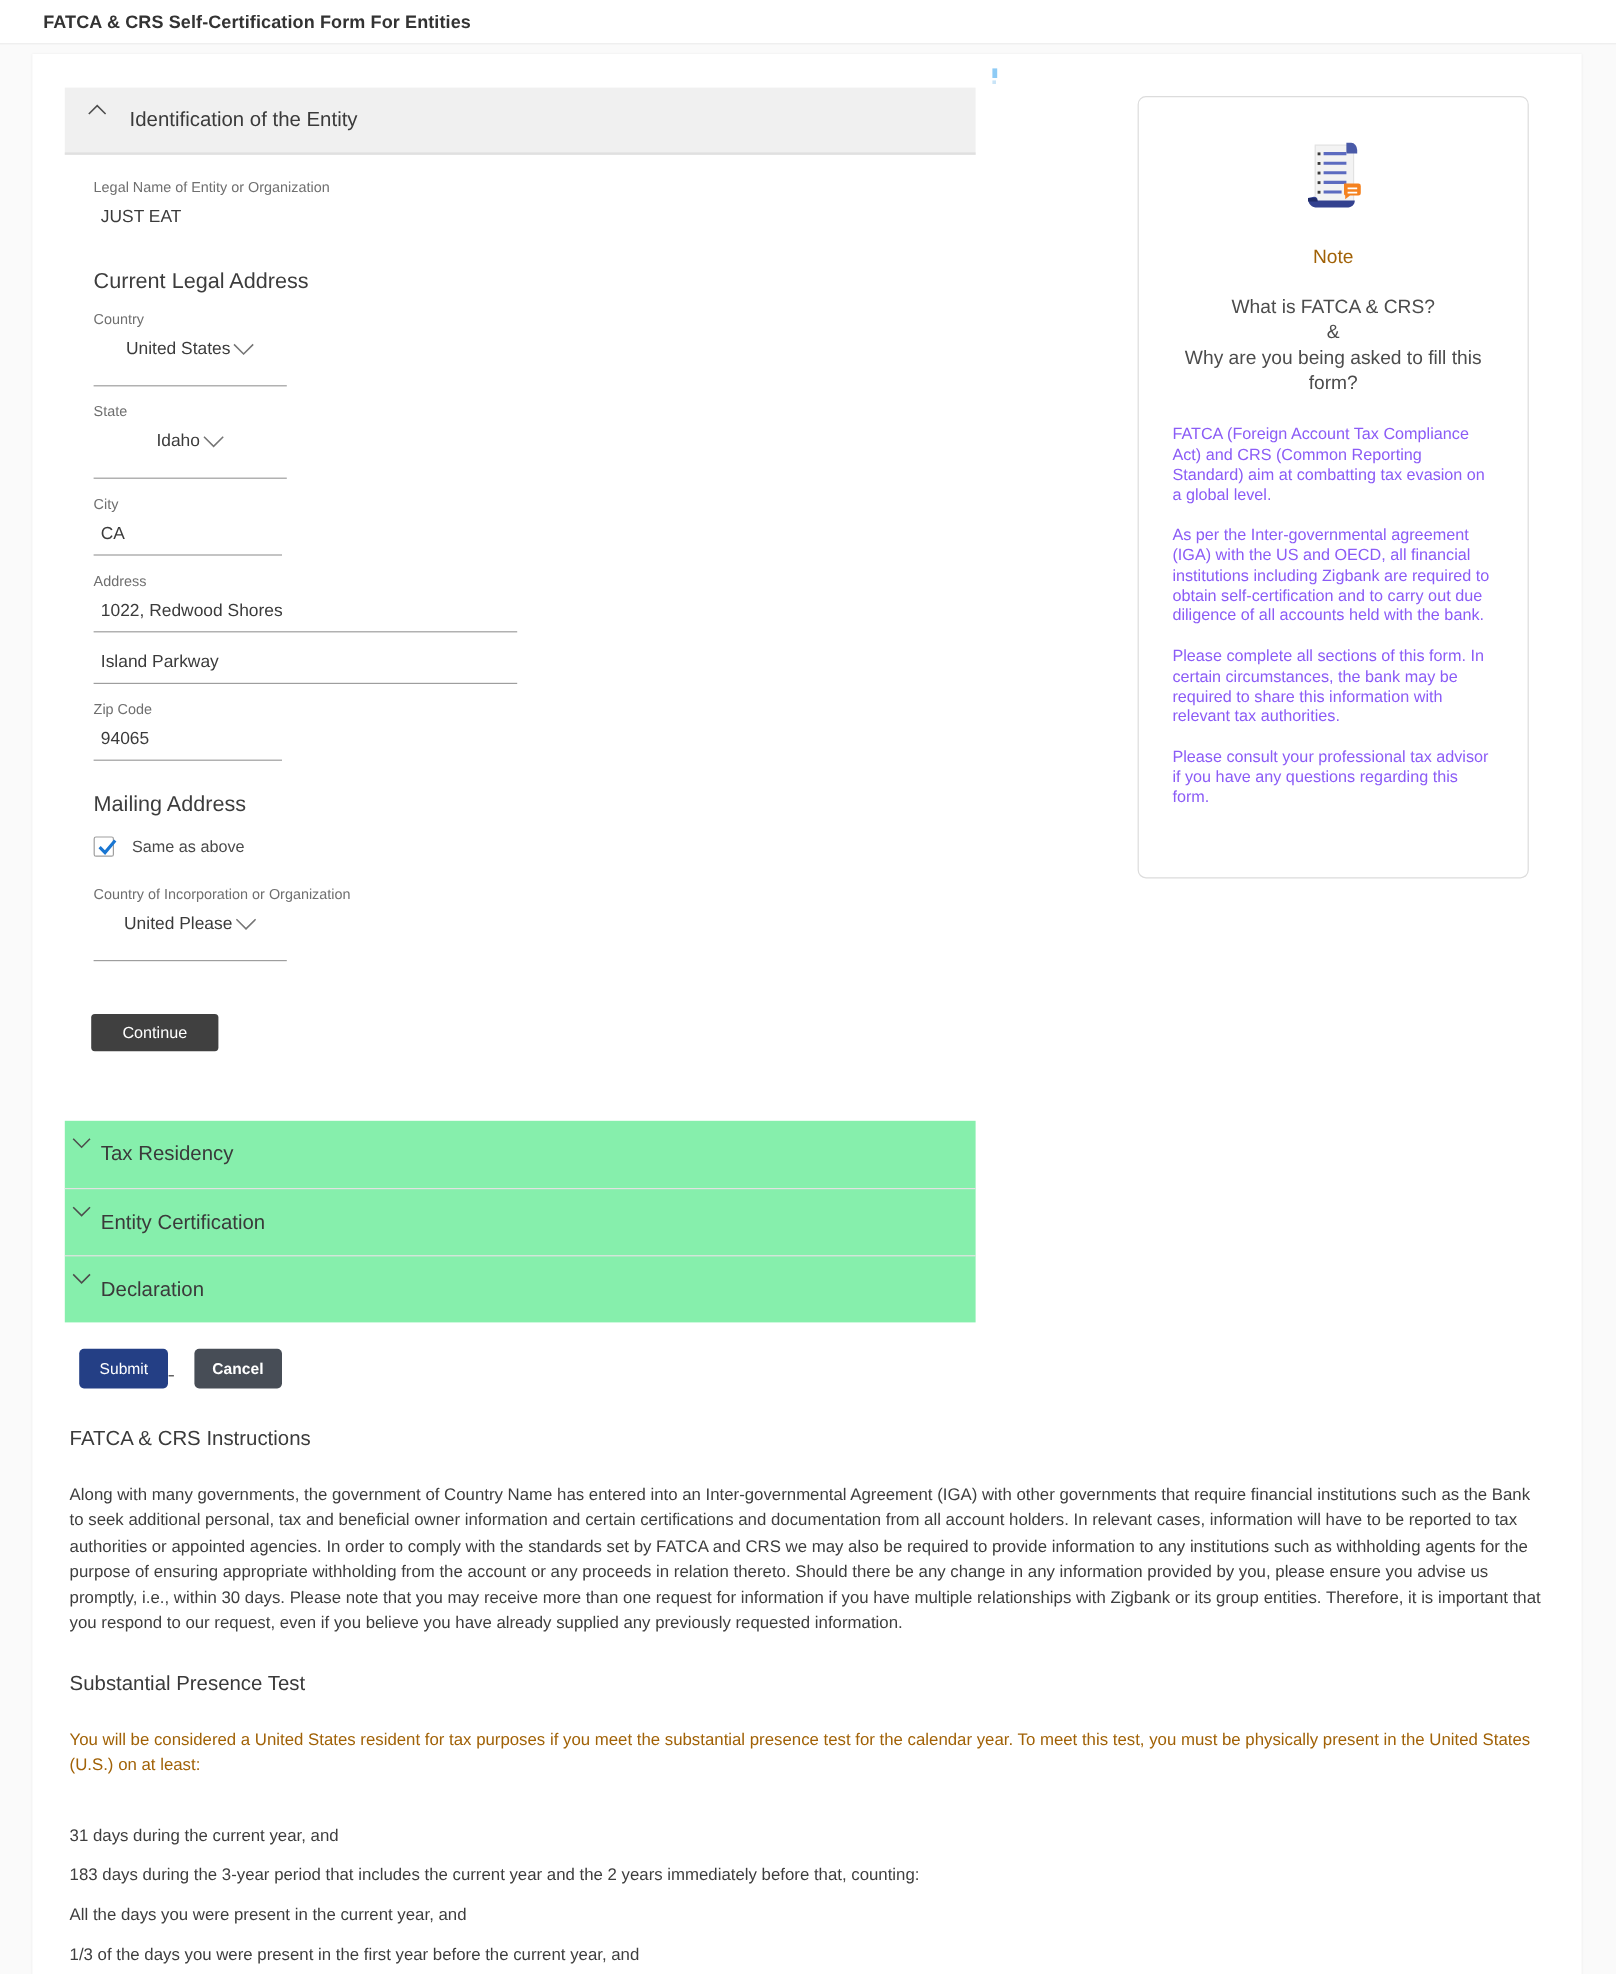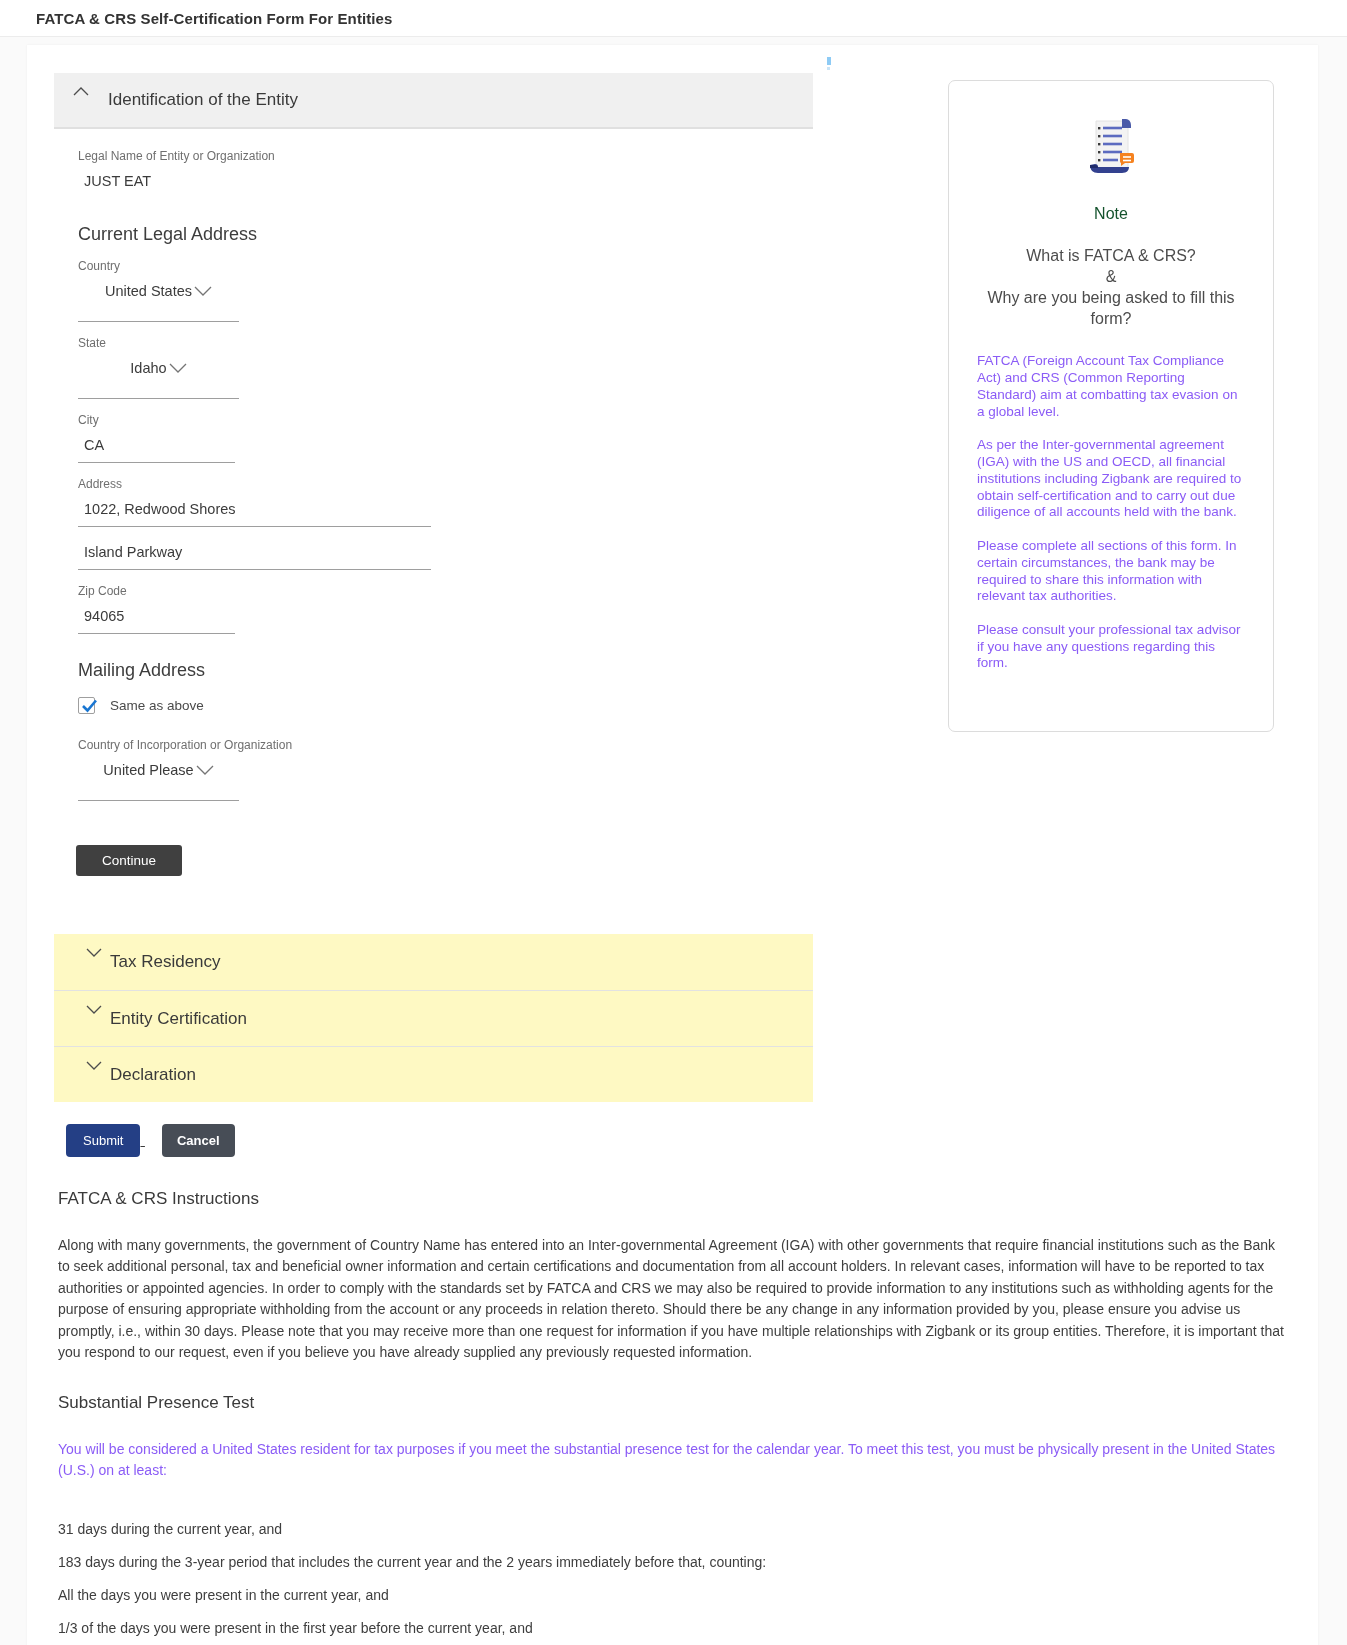--- a/index.html
+++ b/index.html
@@ -14,21 +14,21 @@
   .artifact { position:absolute; left:800px; top:12px; width:4px; height:8px; background:#8ecbf5; }
   .artifact:after { content:""; position:absolute; left:0; top:10px; width:3px; height:3px; background:#c9e4f7; }
 
   .acc-col { width:759px; margin-left:27px; }
 
   .acc-header { background:#f0f0f0; height:56px; display:flex; align-items:center; padding-left:17px;
                 border-bottom:2px solid #e0e0e0; cursor:pointer;gap:11px; }
   .acc-header .chev { transform:translateY(-9px); margin-right:6px; }
   .acc-title { font-size:17px; color:#3a3a3a; }
 
-  .acc-row { background:#fef9c3; height:56px; display:flex; align-items:center; padding-left:30px; cursor:pointer; }
+  .acc-row { background:#86efac; height:56px; display:flex; align-items:center; padding-left:4px; cursor:pointer; }
   .acc-row + .acc-row { border-top:1px solid #e2e2e2; }
   .acc-row .chev { transform:translateY(-9px); margin-right:6px; }
   .acc-group { margin-top:58px; }
 
   .chev svg { display:block; }
 
   .form-area { padding:20px 0 0 24px; }
   .field-label { font-size:12px; color:#6f6f6f; margin-bottom:7px; }
   .field-value { font-size:14.5px; color:#3b3b3b; padding:3px 0 9px 6px; }
   .underline { border-bottom:1px solid #9e9e9e; }
@@ -52,29 +52,29 @@
   .btn { display:inline-block; border:none; border-radius:3px; color:#fff; font-family:"Liberation Sans",sans-serif;
          cursor:pointer; }
   .btn-continue { background:#404040; font-size:13.5px; padding:8px 26px; margin-top:30px; margin-left:-2px; }
   .btn-submit   { background:#243f85; font-size:13px; padding:9px 17px; border-radius:4px; }
   .btn-cancel   { background:#474d56; font-size:13px; font-weight:700; padding:9px 15px; border-radius:4px; margin-left:17px; }
   .btn-bar { margin:22px 0 0 39px;text-decoration:underline; }
 
   .note-panel { position:absolute; top:35px; right:44px; width:326px; min-height:652px; background:#fff;
                 border:1px solid #dcdcdc; border-radius:7px; padding:36px 28px 30px 28px; }
   .note-icon { width:54px; margin:0 auto 22px auto; }
-  .note-title { text-align:center; font-size:16px; color:#14532d; margin-bottom:22px; }
+  .note-title { text-align:center; font-size:16px; color:#a16207; margin-bottom:22px; }
   .note-heading { text-align:center; font-size:16px; color:#4c4c4c; line-height:1.32; margin-bottom:24px; }
   .note-para { font-size:13.5px; color:#8b5cf6; line-height:1.24; margin-bottom:17px; }
 
   .instructions { padding:32px 28px 0 31px; }
   .instr-heading { font-size:17px; color:#3a3a3a; font-weight:400; margin-bottom:26px; }
   .instr-body { font-size:14px; color:#3e3e3e; line-height:1.53; margin-bottom:30px; }
   .spt-heading { font-size:17px; color:#3a3a3a; font-weight:400; margin-bottom:26px; }
-  .spt-intro { font-size:14px; color:#8b5cf6; line-height:1.5; margin-bottom:40px; }
+  .spt-intro { font-size:14px; color:#a16207; line-height:1.5; margin-bottom:40px; }
   .spt-item { font-size:14px; color:#3e3e3e; margin-bottom:17px; }
 </style>
 </head>
 <body>
 
 <div class="topbar">
   <h1>FATCA &amp; CRS Self-Certification Form For Entities</h1>
 </div>
 
 <div class="card">

